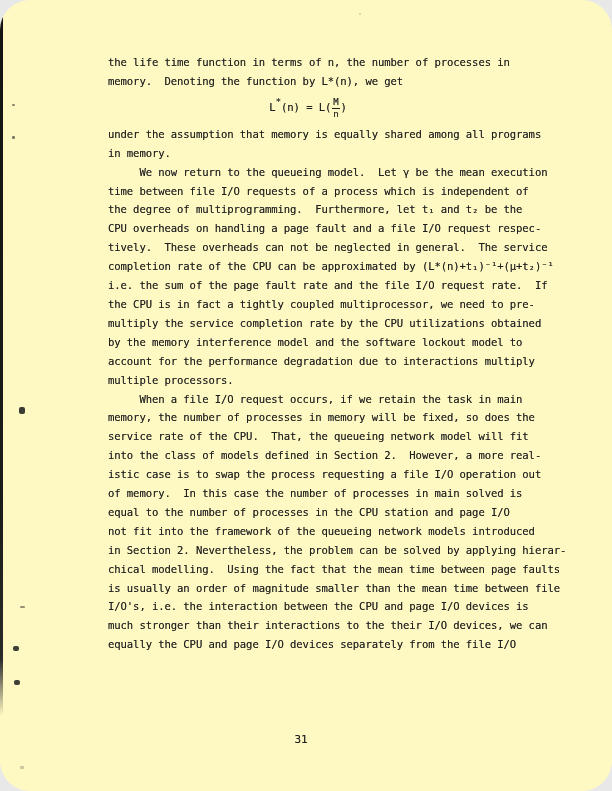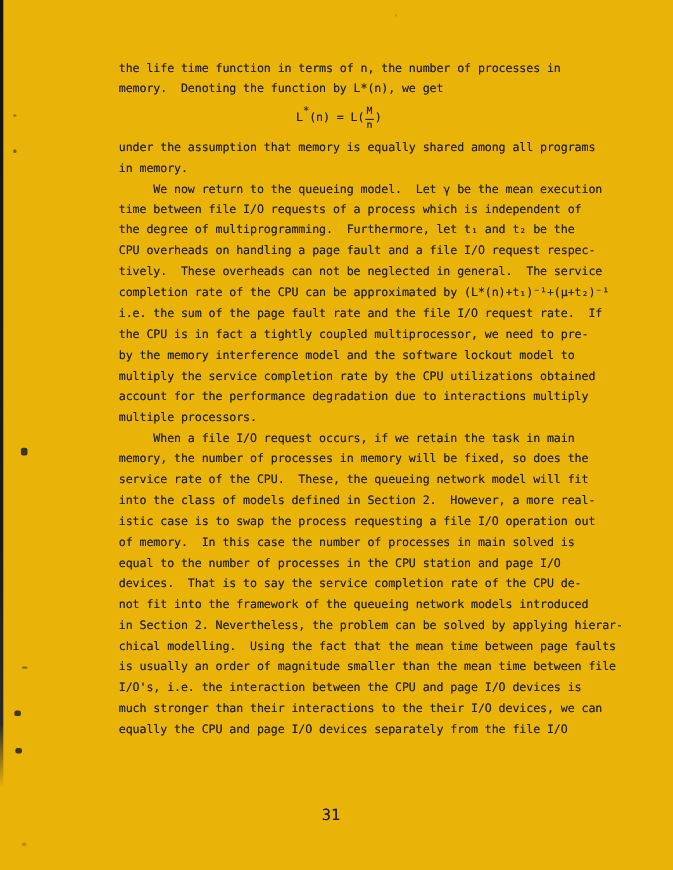--- a/index.html
+++ b/index.html
@@ -1,22 +1,23 @@
 <!DOCTYPE html>
 <html><head>
 <meta charset="utf-8">
 <style>
   html, body { margin: 0; padding: 0; background: #e8e8e8; }
   .page {
     position: relative;
     width: 612px;
     height: 791px;
-    background: #eab308;
+    background: #fef9c3;
     overflow: hidden;
     font-family: "DejaVu Sans Mono", monospace;
+    border-radius: 30px;
   }
   
   .edge-line {
     position: absolute;
     left: 0; top: 0;
     width: 3px; height: 716px;
     background: linear-gradient(to bottom, #141414 0%, #1c1c1c 70%, #2a2a2a 92%, rgba(40,40,40,0) 100%);
   }
   .speck { position: absolute; background: #2a2a2a; border-radius: 1px; }
   .speck.s1 { left: 12px; top: 104px; width: 3px; height: 2px; opacity: .55; }
@@ -66,21 +67,21 @@
   }
   .frac .num { border-bottom: 1px solid #1e1e1e; padding: 0 1px 0.5px; }
   .frac .den { padding-top: 0.5px; }
 
   .page-number {
     position: absolute;
     left: 281px;
     top: 733px;
     width: 40px;
     text-align: center;
-    font-size: 14px;
+    font-size: 11px;
     color: #1e1e1e;
     text-shadow: 0 0 0.5px rgba(30,30,30,0.55);
   }
 </style>
 </head>
 <body>
 
 <div class="page">
 
   <div class="edge-line"></div>
@@ -105,32 +106,31 @@
     <div class="line">under the assumption that memory is equally shared among all programs</div>
     <div class="line">in memory.</div>
     <div class="line">     We now return to the queueing model.  Let γ be the mean execution</div>
     <div class="line">time between file I/O requests of a process which is independent of</div>
     <div class="line">the degree of multiprogramming.  Furthermore, let t₁ and t₂ be the</div>
     <div class="line">CPU overheads on handling a page fault and a file I/O request respec-</div>
     <div class="line">tively.  These overheads can not be neglected in general.  The service</div>
     <div class="line">completion rate of the CPU can be approximated by (L*(n)+t₁)⁻¹+(μ+t₂)⁻¹</div>
     <div class="line">i.e. the sum of the page fault rate and the file I/O request rate.  If</div>
     <div class="line">the CPU is in fact a tightly coupled multiprocessor, we need to pre-</div>
+    <div class="line">multiply the service completion rate by the CPU utilizations obtained</div>
     <div class="line">by the memory interference model and the software lockout model to</div>
-    <div class="line">multiply the service completion rate by the CPU utilizations obtained</div>
     <div class="line">account for the performance degradation due to interactions multiply</div>
     <div class="line">multiple processors.</div>
     <div class="line">     When a file I/O request occurs, if we retain the task in main</div>
     <div class="line">memory, the number of processes in memory will be fixed, so does the</div>
-    <div class="line">service rate of the CPU.  These, the queueing network model will fit</div>
+    <div class="line">service rate of the CPU.  That, the queueing network model will fit</div>
     <div class="line">into the class of models defined in Section 2.  However, a more real-</div>
     <div class="line">istic case is to swap the process requesting a file I/O operation out</div>
     <div class="line">of memory.  In this case the number of processes in main solved is</div>
     <div class="line">equal to the number of processes in the CPU station and page I/O</div>
-    <div class="line">devices.  That is to say the service completion rate of the CPU de-</div>
     <div class="line">not fit into the framework of the queueing network models introduced</div>
     <div class="line">in Section 2. Nevertheless, the problem can be solved by applying hierar-</div>
     <div class="line">chical modelling.  Using the fact that the mean time between page faults</div>
     <div class="line">is usually an order of magnitude smaller than the mean time between file</div>
     <div class="line">I/O's, i.e. the interaction between the CPU and page I/O devices is</div>
     <div class="line">much stronger than their interactions to the their I/O devices, we can</div>
     <div class="line">equally the CPU and page I/O devices separately from the file I/O</div>
   </div>
 
   <div class="page-number">31</div>

